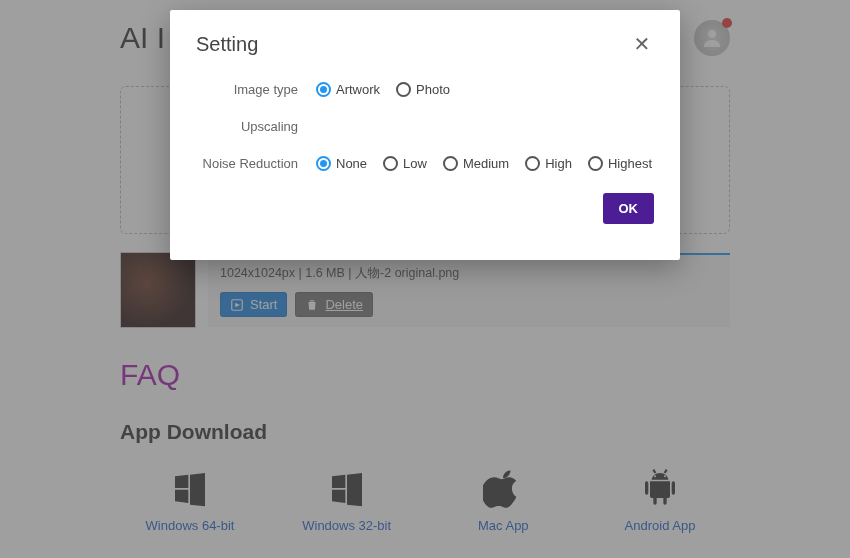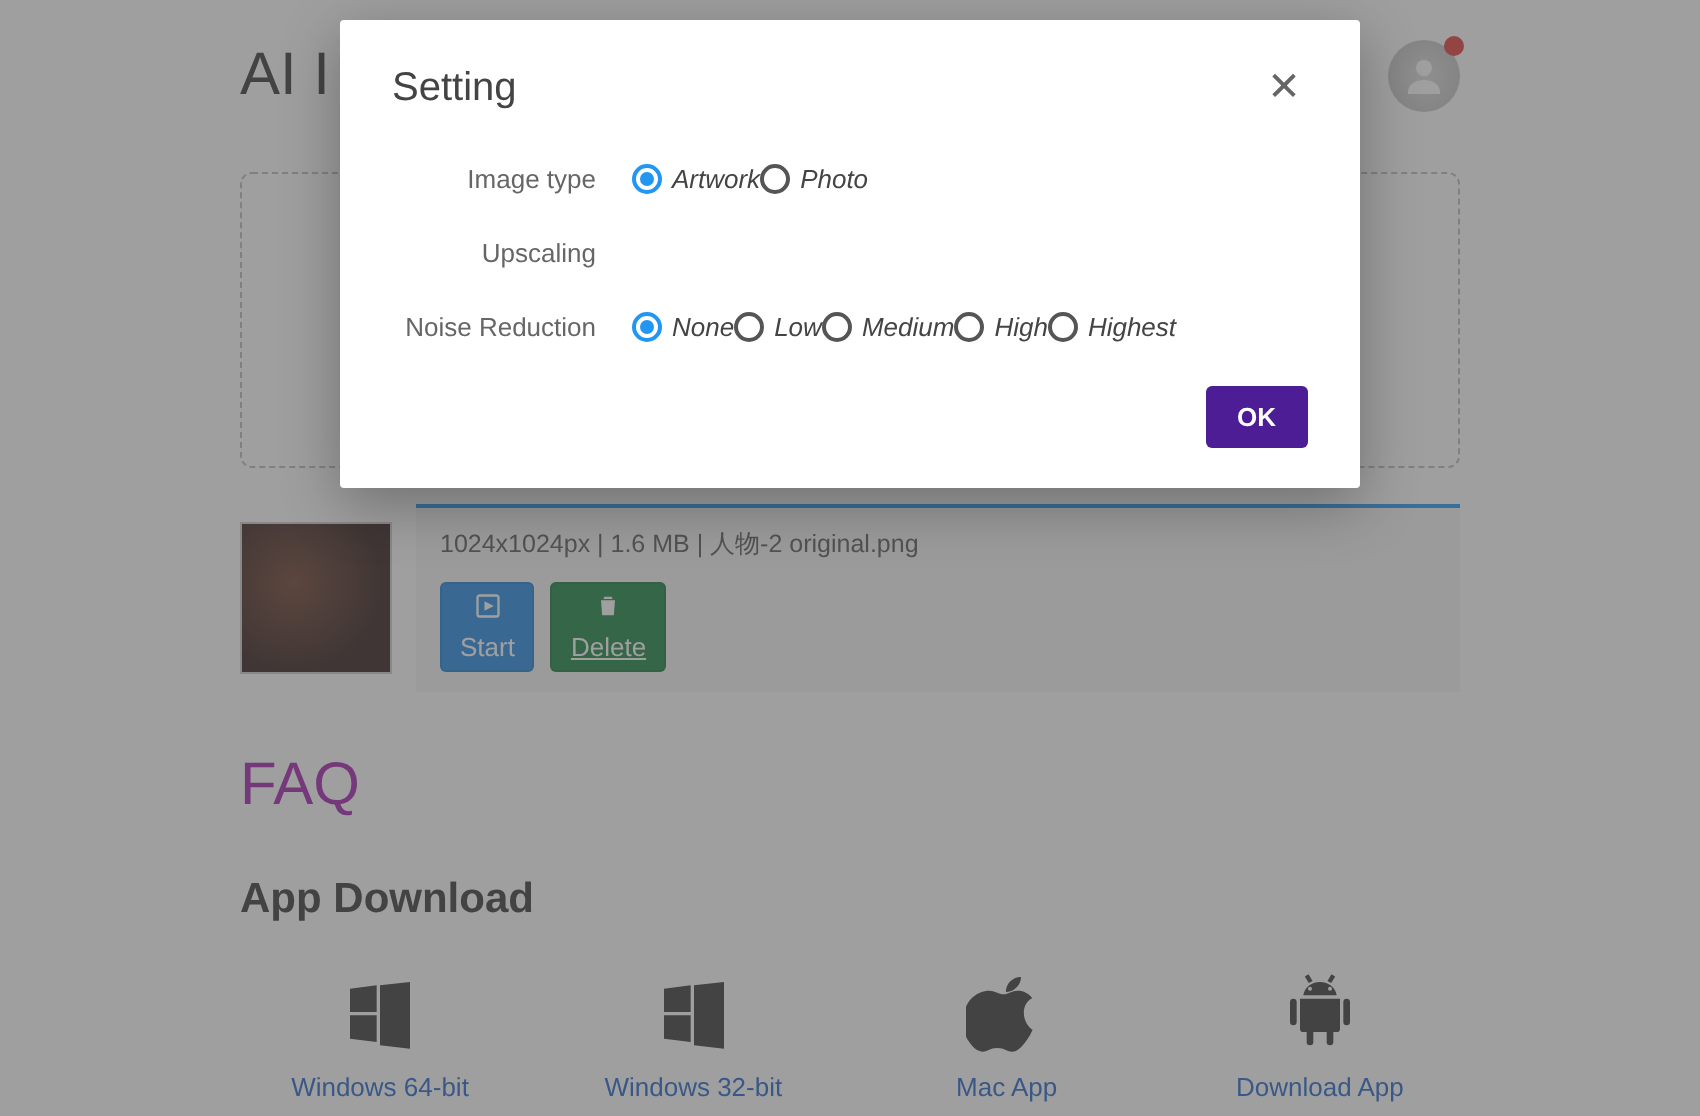--- a/index.html
+++ b/index.html
@@ -74,24 +74,23 @@
   }
   .btn-row { display:flex; gap:8px; }
   .btn {
     display:inline-flex; align-items:center; gap:6px;
     padding: 5px 10px;
     border-radius: 3px;
     color:#fff;
     font-size: 13px;
     border:none;
     cursor:pointer;
-    flex-direction:column;
   }
   .btn-start { background:#1e88e5; box-shadow: inset 0 0 0 1px rgba(0,0,0,.1); }
-  .btn-delete { background:#15803d; box-shadow: inset 0 0 0 1px rgba(0,0,0,.1); text-decoration: underline; }
+  .btn-delete { background:#737373; box-shadow: inset 0 0 0 1px rgba(0,0,0,.1); text-decoration: underline; }
   .btn svg { width:14px;height:14px; fill:#fff; }
   .faq-title { font-size: 30px; font-weight: 400; margin-bottom: 28px; color:#a21caf; }
   .download-title { font-size: 21px; color:#333; margin-bottom: 24px; }
   .download-row {
     display:flex; justify-content: space-between;
     padding: 0 10px;
     gap: 27px;
   }
   .dl-item { text-align:center; color:#1e62c9; font-size:13px; width: 120px; cursor:pointer;}
   .dl-item svg { width: 40px; height:40px; display:block; margin:0 auto 10px; fill:#333; }
@@ -100,21 +99,21 @@
     position:absolute; inset:0;
     background: rgba(80,80,80,0.55);
   }
   .modal {
     position:absolute;
     top: 10px; left: 170px;
     width: 510px;
     background: #fff;
     border-radius: 2px;
     box-shadow: 0 8px 30px rgba(0,0,0,.3);
-    padding: 22px 26px 20px 26px;
+    padding: 22px 26px 36px 26px;
   }
   .modal-header {
     display:flex; justify-content: space-between; align-items:center;
     margin-bottom: 26px;
   }
   .modal-title { font-size: 20px; color:#444; font-weight: 400; }
   .modal-close {
     background:none;border:none;cursor:pointer;
     font-size: 20px; color:#666; line-height:1;
     width:24px;height:24px;
@@ -124,21 +123,21 @@
     margin-bottom: 22px;
     font-size: 13px;
     color:#555;
   }
   .setting-label {
     width: 120px;
     text-align: right;
     padding-right: 18px;
     color:#666;
   }
-  .options { display:flex; align-items:flex-start; gap: 0; flex-wrap: wrap; font-style: italic; }
+  .options { display:flex; align-items:flex-start; gap: 16px; flex-wrap: wrap; }
   .radio-opt {
     display:inline-flex; align-items:center; gap:5px;
     cursor:pointer;
     color:#444;
   }
   .radio-opt .circ {
     width:15px;height:15px;border-radius:50%;
     border:2px solid #555;
     display:inline-block;
     position:relative;
@@ -223,21 +222,21 @@
         </svg>
       <span>Mac App</span>
     </div>
     <div class="dl-item">
       <svg viewBox="0 0 24 24">
           <path d="M6 8h12v9a1 1 0 0 1-1 1h-1v3a1 1 0 1 1-2 0v-3h-4v3a1 1 0 1 1-2 0v-3H7a1 1 0 0 1-1-1V8zm-3 1a1 1 0 0 1 2 0v6a1 1 0 1 1-2 0V9zm16 0a1 1 0 0 1 2 0v6a1 1 0 1 1-2 0V9zM7 7c.3-2.3 2.4-4 5-4s4.7 1.7 5 4H7zm2-5l1 2m5-2l-1 2" stroke="#333" stroke-width="0"></path>
           <circle cx="9" cy="5" r=".6" fill="#fff"></circle>
           <circle cx="15" cy="5" r=".6" fill="#fff"></circle>
           <path d="M8 1l1.2 2M16 1l-1.2 2" stroke="#333" stroke-width="1.3" fill="none"></path>
         </svg>
-      <span>Download App</span>
+      <span>Android App</span>
     </div>
   </div>
 </div>
 
 <div class="overlay"></div>
 
 <div class="modal">
   <div class="modal-header">
     <div class="modal-title">Setting</div>
     <button class="modal-close">

